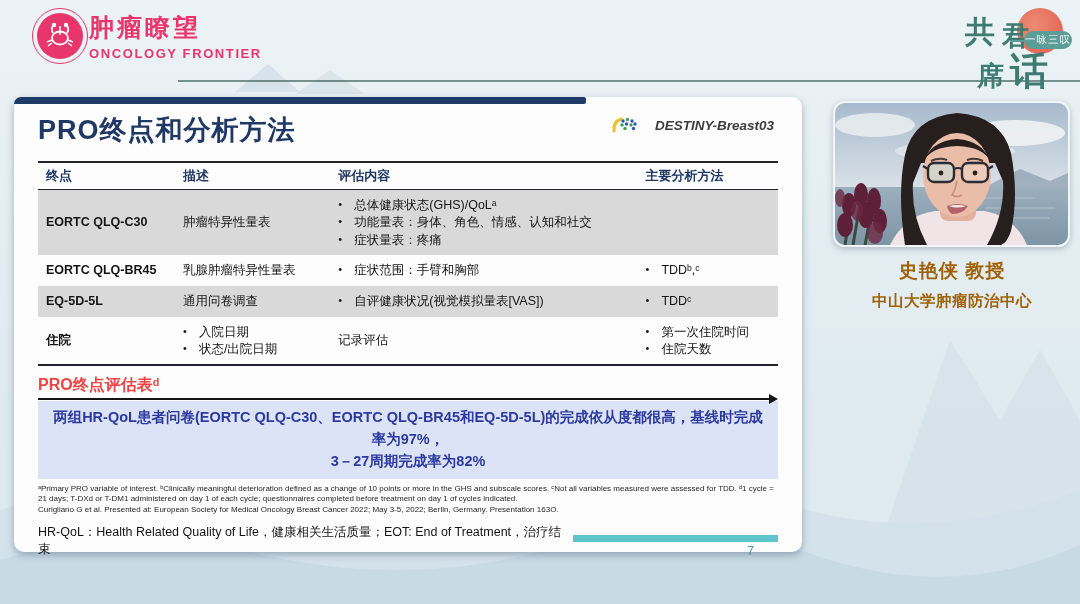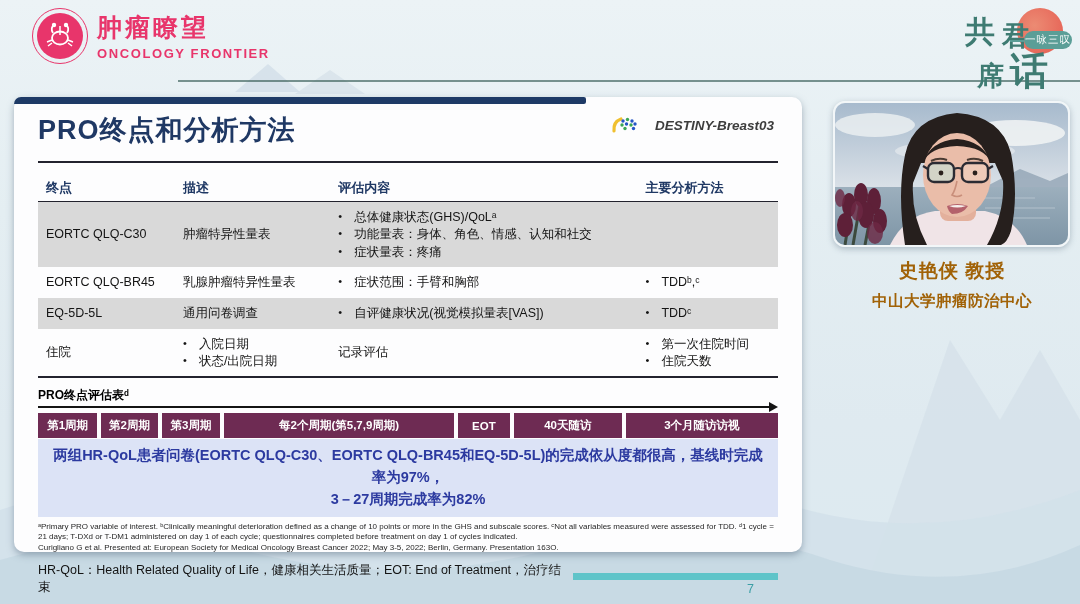--- a/index.html
+++ b/index.html
@@ -7,21 +7,21 @@
   body {
     position:relative;
     font-family:"Liberation Sans","DejaVu Sans",sans-serif;
     background:linear-gradient(180deg,#ecf3f6 0%,#e4eef2 35%,#dfeaf0 70%,#dceaf0 100%);
   }
   
   .bg-svg { position:absolute; inset:0; width:1080px; height:604px; }
   .horizon-line { position:absolute; left:178px; right:0; top:80px; height:2px;
     background:rgba(56,92,86,.65); }
   
-  .logo-left { position:absolute; left:32px; top:8px; display:flex; align-items:center; gap:9px; }
+  .logo-left { position:absolute; left:32px; top:8px; display:flex; align-items:center; gap:1px; }
   .crab-badge { width:56px; height:56px; border-radius:50%; border:1.5px solid #e8356b;
     display:flex; align-items:center; justify-content:center; }
   .crab-inner { width:46px; height:46px; border-radius:50%; background:#e8356b;
     display:flex; align-items:center; justify-content:center; }
   .logo-left-text .cn { color:#e8356b; font-weight:bold; font-size:25px; letter-spacing:3px; }
   .logo-left-text .en { color:#e8356b; font-weight:bold; font-size:13px; letter-spacing:1.6px; margin-top:2px; }
   
   .logo-right { position:absolute; right:0; top:0; width:160px; height:105px; }
   .lr-sun { position:absolute; right:17px; top:8px; width:46px; height:46px; border-radius:50%;
     background:radial-gradient(circle at 38% 38%, #ec8268, #e65a4b 75%); opacity:.92; }
@@ -42,30 +42,30 @@
     background:#1e3a66; border-radius:10px 3px 3px 0; }
   .slide-inner { padding:15px 24px 0 24px; }
   .title-row { display:flex; justify-content:space-between; align-items:flex-start; }
   .slide-title { color:#1f3864; font-size:27px; font-weight:bold; letter-spacing:1px; }
   .destiny { display:flex; align-items:center; gap:16px; margin-top:3px; margin-right:4px; }
   .destiny span { font-style:italic; font-weight:bold; font-size:13.5px; color:#3d3d3d; }
   
   .ptable { margin-top:13px; border-top:2.5px solid #23232e; border-bottom:2.5px solid #23232e; }
   .prow { display:grid; grid-template-columns:18.5% 21% 41.5% 19%; }
   .prow.head { border-bottom:1.5px solid #23232e; }
-  .prow.head > div { color:#1f3864; font-weight:bold; font-size:13px; padding:16px 4px 4px 8px; }
+  .prow.head > div { color:#1f3864; font-weight:bold; font-size:13px; padding:4px 4px 4px 8px; }
   .prow.gray { background:#d9d9d9; }
   .cell { font-size:12.5px; color:#141414; padding:7px 4px 7px 8px; display:flex; flex-direction:column; justify-content:center; }
-  .cell.ep { font-weight:400; }
+  .cell.ep { font-weight:700; }
   .bullets { display:flex; flex-direction:column; gap:1px; justify-content:center; }
   .b-line { display:flex; }
   .b-line::before { content:"•"; width:16px; flex:none; font-size:11px; padding-top:1px; }
   .b-line span { flex:1; line-height:1.3; }
   
-  .tl-title { margin-top:9px; color:#000000; font-weight:bold; font-size:12px; }
+  .tl-title { margin-top:9px; color:#ef4444; font-weight:bold; font-size:16px; }
   .tl-arrow { position:relative; height:2px; background:#141414; margin-top:2px; margin-right:6px; }
   .tl-arrow::after { content:""; position:absolute; right:-6px; top:-4px; border-left:9px solid #141414;
     border-top:5px solid transparent; border-bottom:5px solid transparent; }
   .tl-boxes { display:flex; gap:4px; margin-top:5px; }
   .tl-box { background:#6e2b53; color:#fff; font-weight:bold; font-size:11.5px; text-align:center;
     padding:5px 2px; flex-basis:0; display:flex; align-items:center; justify-content:center; }
   
   .highlight { margin-top:1px; background:#dce3f6; color:#2c3aa0; font-weight:bold;
     font-size:14.5px; text-align:center; line-height:1.5; padding:6px 8px; }
   
@@ -216,29 +216,20 @@
             </div>
           <div class="b-line">
               <span>住院天数</span>
             </div>
         </div>
       </div>
     </div>
 
     <div class="tl-title">PRO终点评估表ᵈ</div>
     <div class="tl-arrow"></div>
-    <div class="tl-boxes">
-      <div class="tl-box" style="flex-grow:59">第1周期</div>
-      <div class="tl-box" style="flex-grow:56">第2周期</div>
-      <div class="tl-box" style="flex-grow:58">第3周期</div>
-      <div class="tl-box" style="flex-grow:241">每2个周期(第5,7,9周期)</div>
-      <div class="tl-box" style="flex-grow:51">EOT</div>
-      <div class="tl-box" style="flex-grow:111">40天随访</div>
-      <div class="tl-box" style="flex-grow:158">3个月随访访视</div>
-    </div>
 
     <div class="highlight">
       <span>两组HR-QoL患者问卷(EORTC QLQ-C30、EORTC QLQ-BR45和EQ-5D-5L)的完成依从度都很高，基线时完成率为97%，</span><br>
       <span>3－27周期完成率为82%</span>
     </div>
 
     <div class="footnotes">
       <div>ᵃPrimary PRO variable of interest. ᵇClinically meaningful deterioration defined as a change of 10 points or more in the GHS and subscale scores. ᶜNot all variables measured were assessed for TDD. ᵈ1 cycle = 21 days; T-DXd or T-DM1 administered on day 1 of each cycle; questionnaires completed before treatment on day 1 of cycles indicated.</div>
       <div>Curigliano G et al. Presented at: European Society for Medical Oncology Breast Cancer 2022; May 3-5, 2022; Berlin, Germany. Presentation 163O.</div>
     </div>

